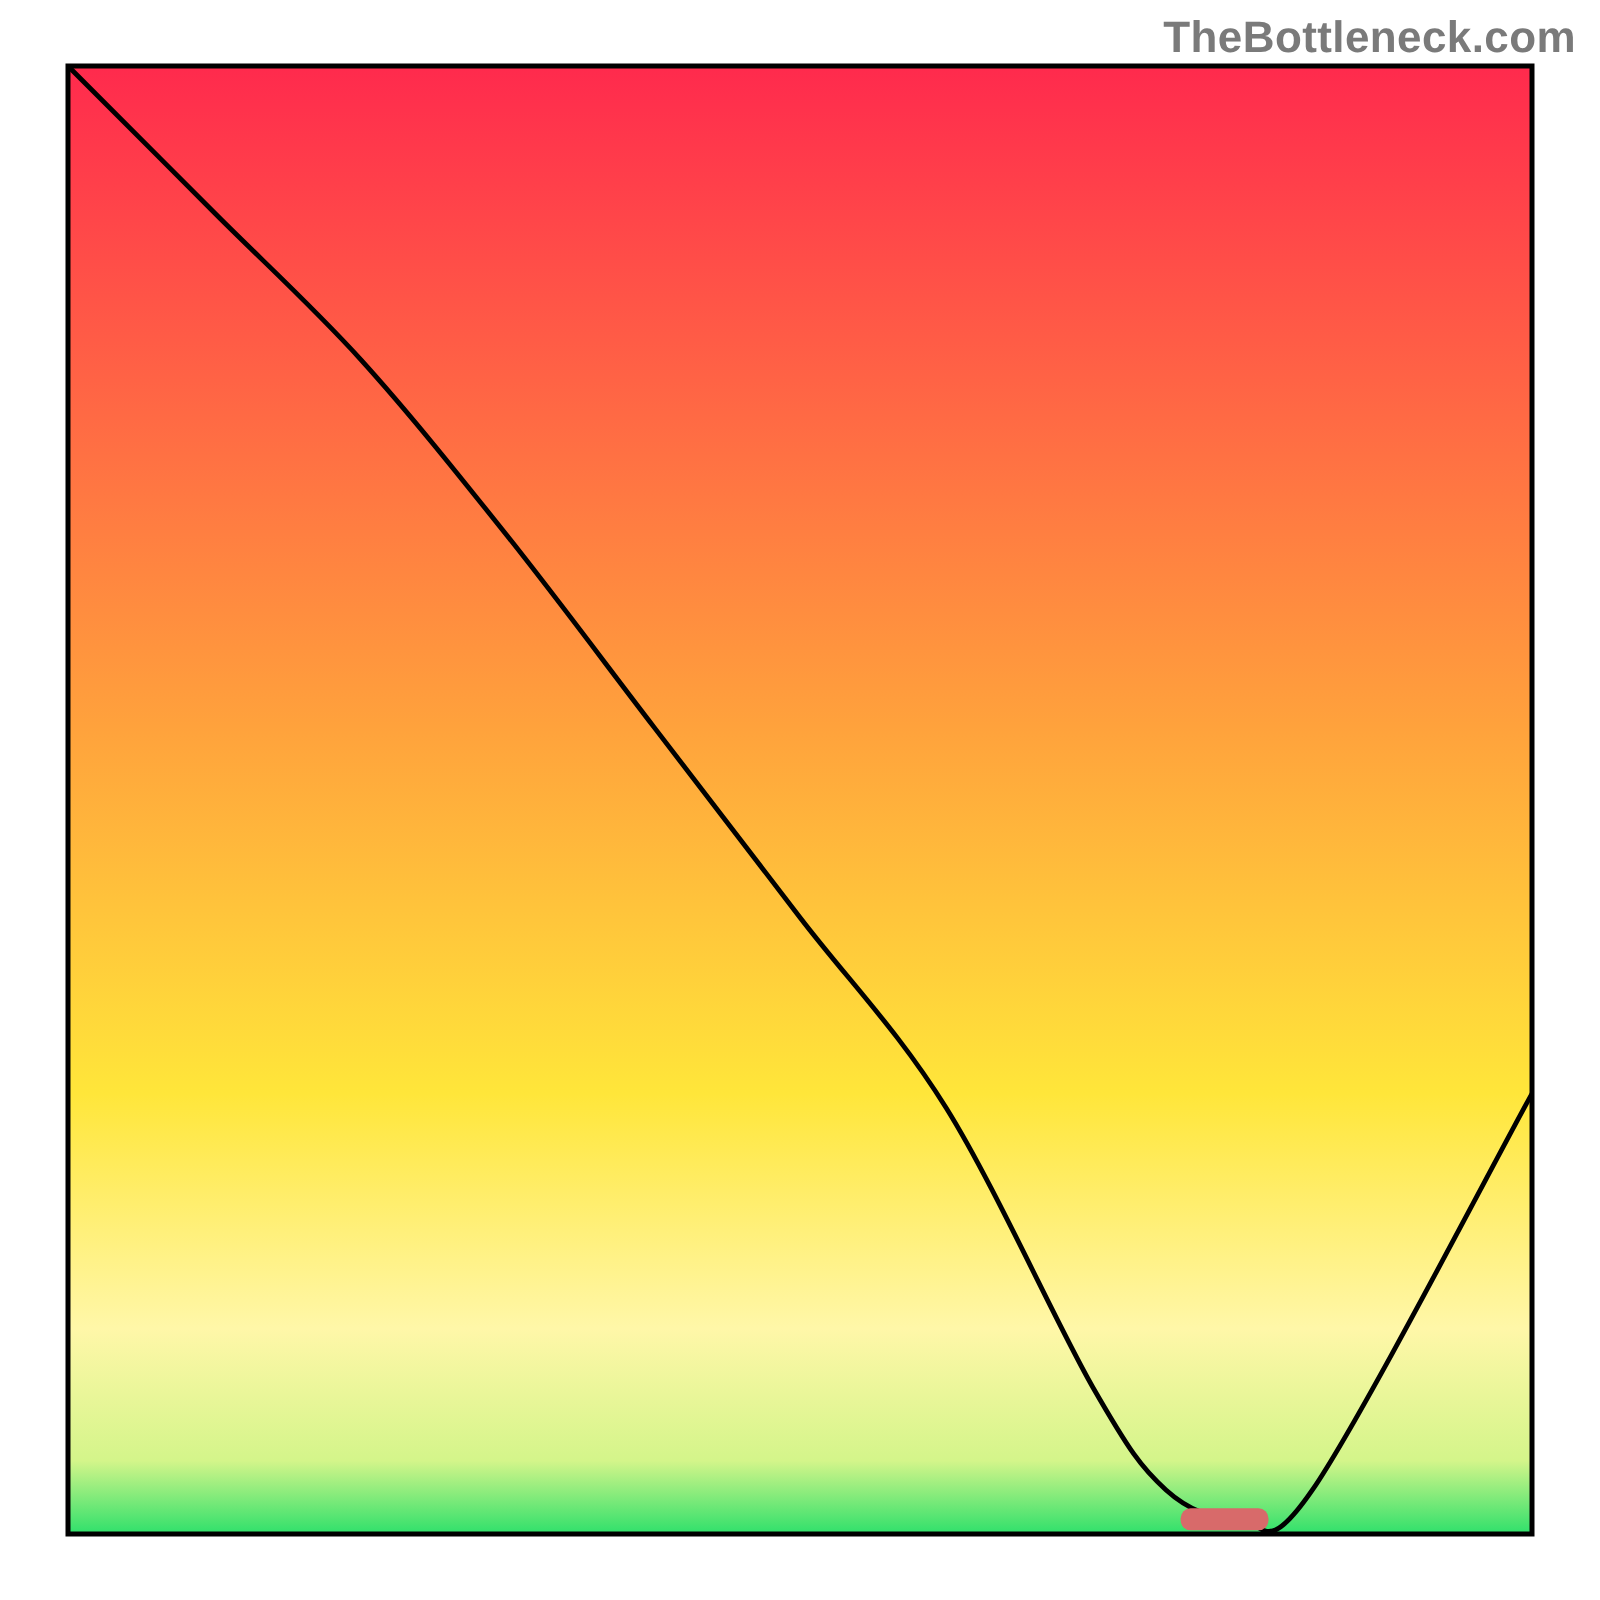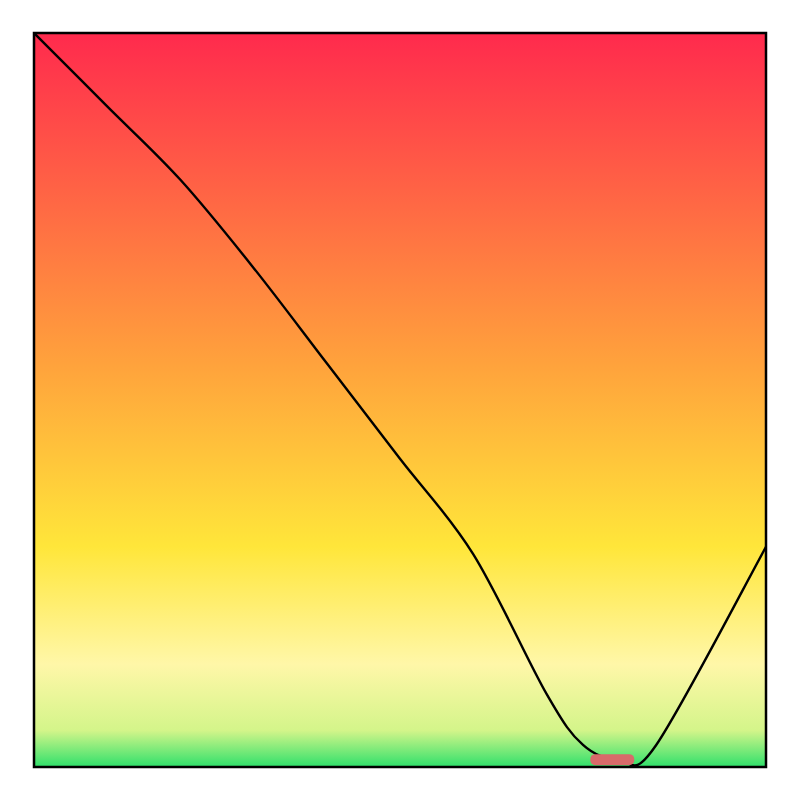--- a/index.html
+++ b/index.html
@@ -26,20 +26,21 @@
     user-select: none;
   }
   svg {
     display: block;
   }
 </style>
 </head>
 <body>
 
 <div class="wrap">
+  <div class="watermark">TheBottleneck.com</div>
 
   <svg id="chart-svg" width="800" height="800" viewBox="0 0 800 800">
     <defs>
       <linearGradient id="bg-grad" x1="0" y1="0" x2="0" y2="1">
           <stop offset="0%" stop-color="#ff2a4d"></stop>
           <stop offset="45%" stop-color="#ffa23c"></stop>
           <stop offset="70%" stop-color="#ffe63a"></stop>
           <stop offset="86%" stop-color="#fff7a8"></stop>
           <stop offset="95%" stop-color="#d4f58a"></stop>
           <stop offset="100%" stop-color="#2fe06b"></stop>

